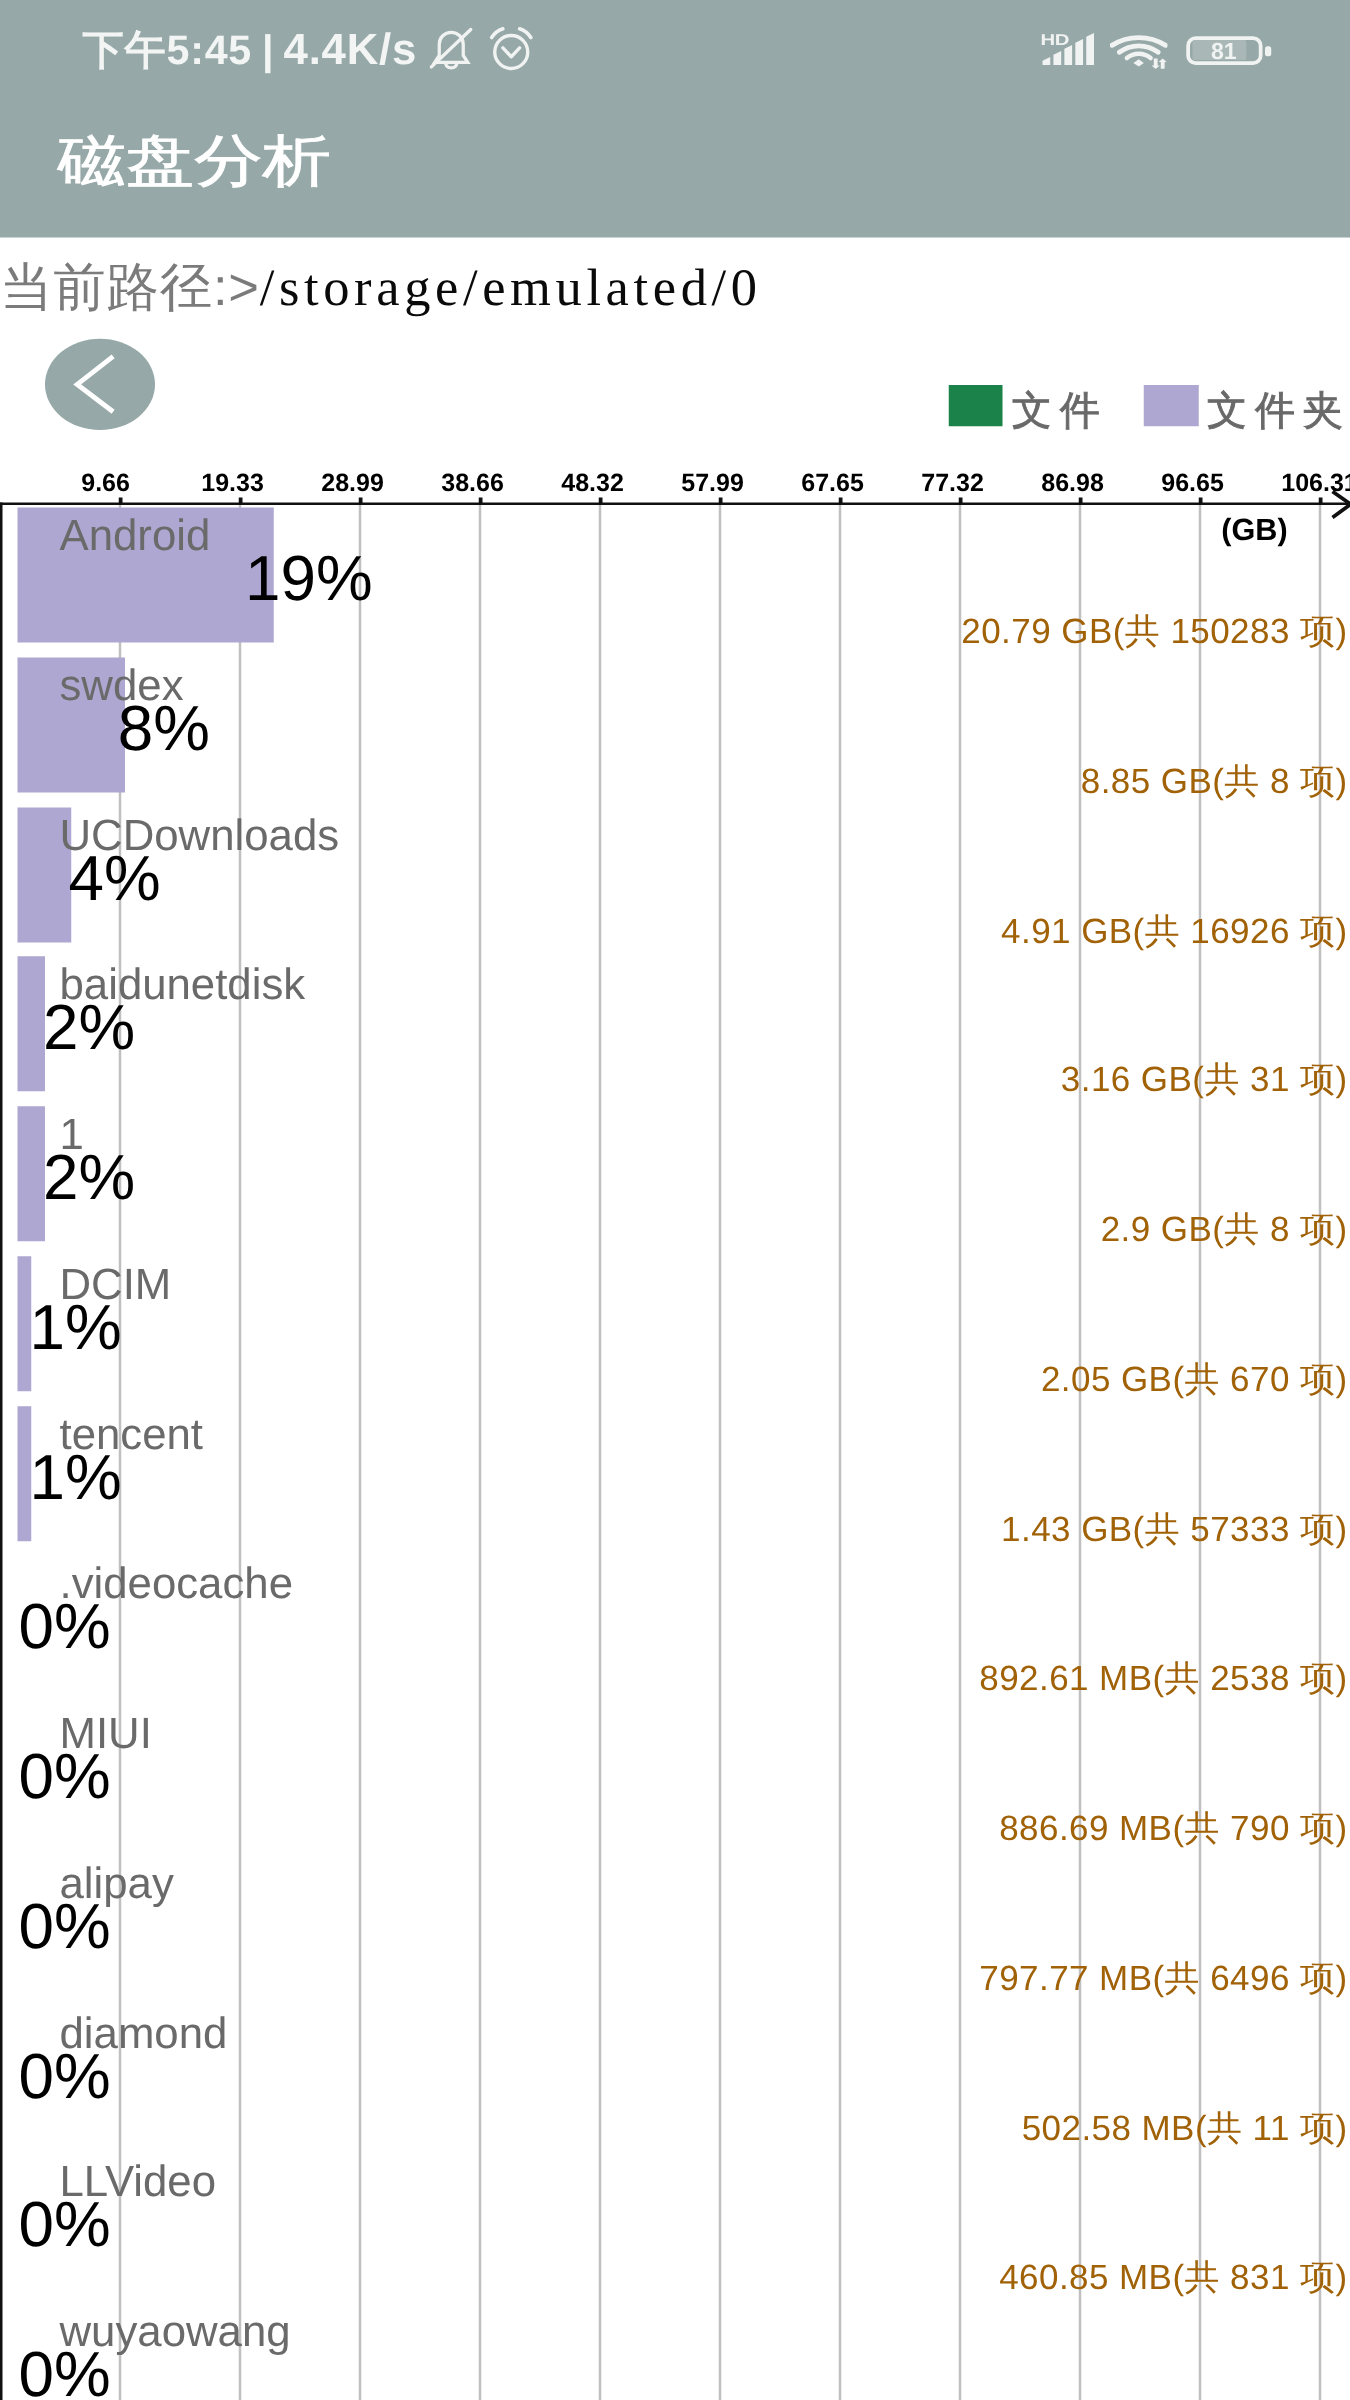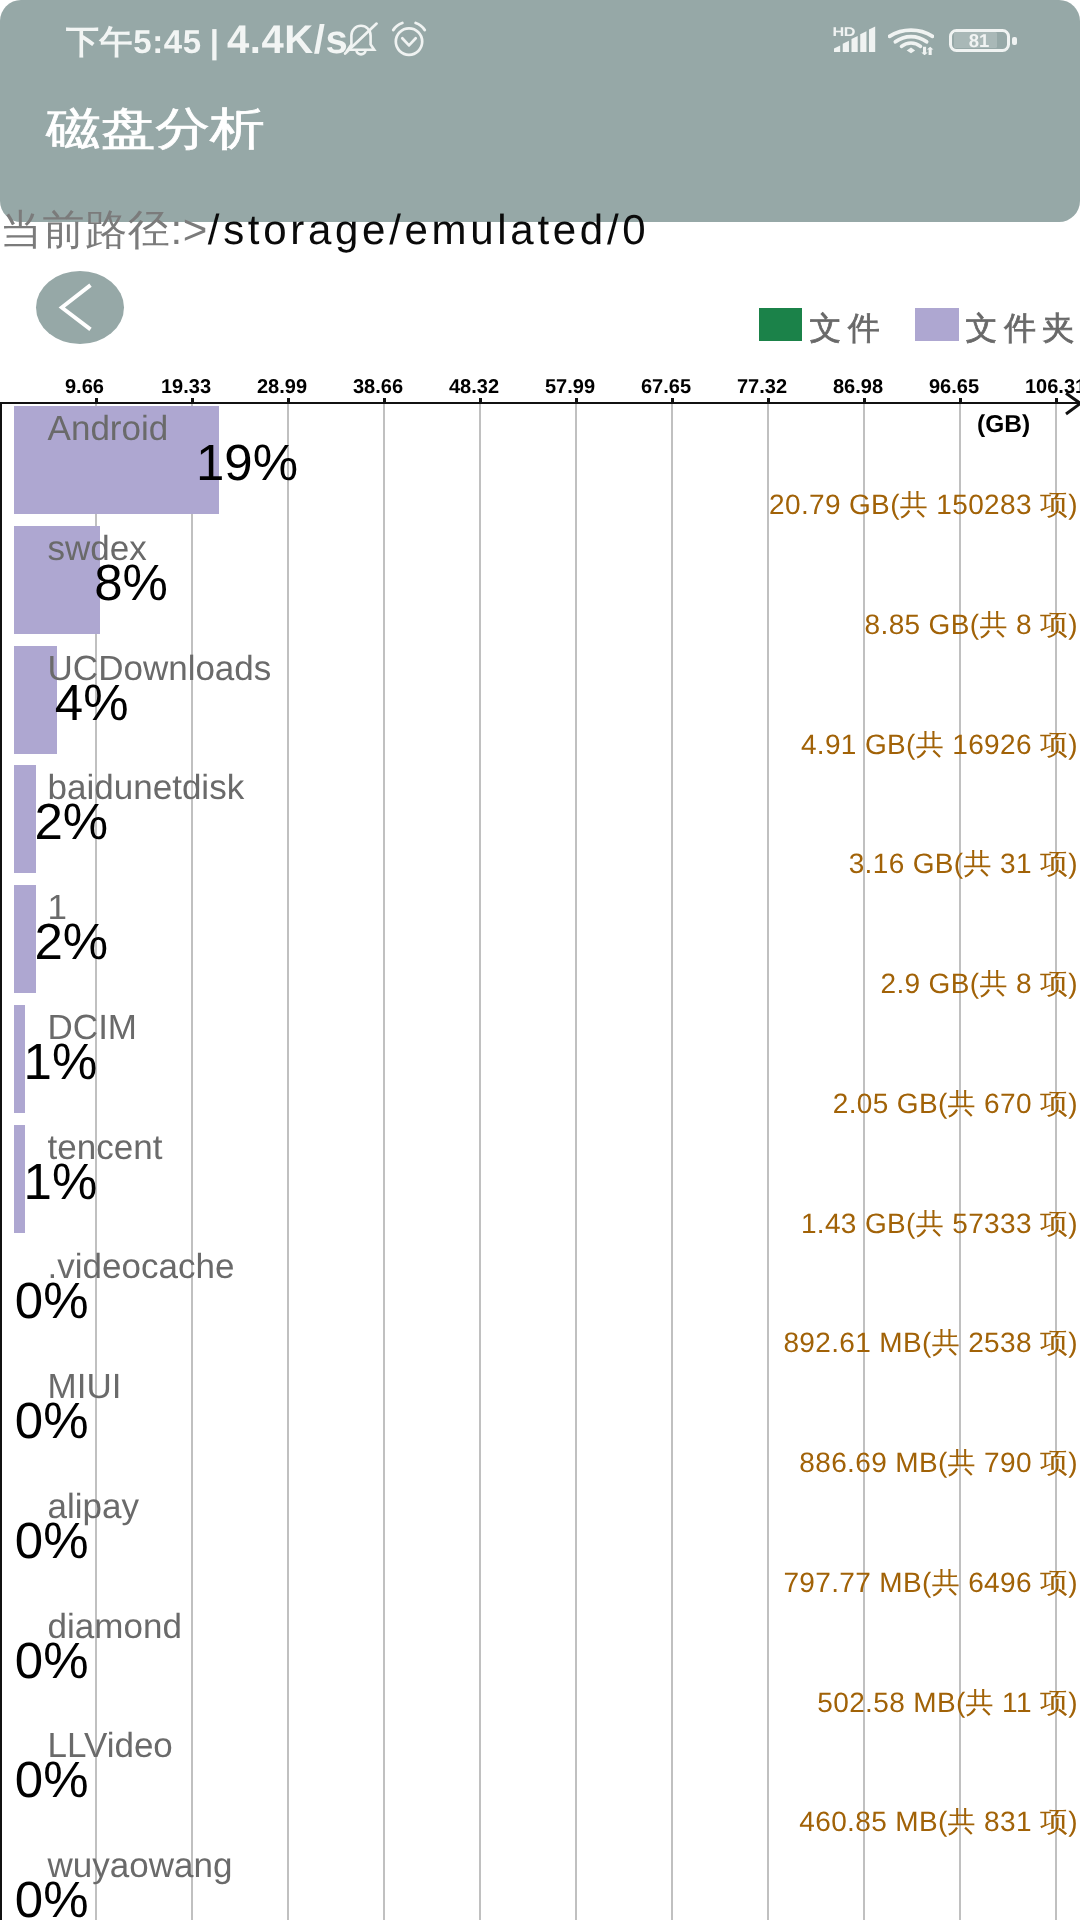--- a/index.html
+++ b/index.html
@@ -3,35 +3,35 @@
 <meta charset="utf-8">
 <title>磁盘分析</title>
 <style>
   html,body{margin:0;padding:0;background:#fff;}
   body{width:1080px;height:1920px;overflow:hidden;
        font-family:"Liberation Sans",sans-serif;
        -webkit-font-smoothing:antialiased;text-rendering:geometricPrecision;}
   #root{position:relative;width:1080px;height:1920px;overflow:hidden;background:#fff;}
 
   
-  #statusbar{position:absolute;left:0;top:0;width:1080px;height:222px;background:#96a8a7;border-radius:21px;}
+  #statusbar{position:absolute;left:0;top:0;width:1080px;height:190px;background:#96a8a7;}
   #sb-left{position:absolute;left:66px;top:20px;height:40px;display:flex;align-items:baseline;}
   #sb-time{font-size:33px;font-weight:bold;color:#f2f5f4;letter-spacing:0.6px;line-height:40px;
            font-family:"Liberation Sans",sans-serif;}
   #sb-sep{font-size:33px;font-weight:bold;color:#f2f5f4;margin:0 8px;line-height:40px;}
-  #sb-speed{font-size:40px;font-weight:bold;color:#f2f5f4;letter-spacing:0.6px;line-height:40px;}
+  #sb-speed{font-size:35px;font-weight:bold;color:#f2f5f4;letter-spacing:0.6px;line-height:40px;}
   .sb-icon{position:absolute;}
 
   #appbar-title{position:absolute;left:46px;top:100px;font-size:45px;color:#ffffff;
                 font-family:"Liberation Sans",sans-serif;transform:scaleX(1.215);transform-origin:left center;-webkit-text-stroke:0.7px #ffffff;}
 
   
   #pathrow{position:absolute;left:0px;top:203px;white-space:nowrap;}
   #path-label{font-size:42px;color:#7b7b7b;font-family:"Liberation Sans",sans-serif;letter-spacing:0.6px;margin-top:27px;}
-  #path-value{font-size:42px;color:#0a0a0a;font-family:Liberation Sans, sans-serif;letter-spacing:3.7px;}
+  #path-value{font-size:42px;color:#0a0a0a;font-family:Liberation Serif, serif;letter-spacing:3.7px;}
 
   
   #backbtn{position:absolute;left:36.3px;top:270.8px;width:88px;height:73px;border-radius:50%;
            background:#96a8a7;}
 
   
   #total{position:absolute;right:0px;top:254px;white-space:nowrap;
          font-family:"Liberation Sans",sans-serif;}
   #total-label{font-size:43px;color:#0d0d0d;display:inline-block;transform:scaleX(1.18);transform-origin:left center;width:86px;margin-right:15.5px;}
   #total-value{font-size:43px;color:#0d0d0d;letter-spacing:2.3px;}

